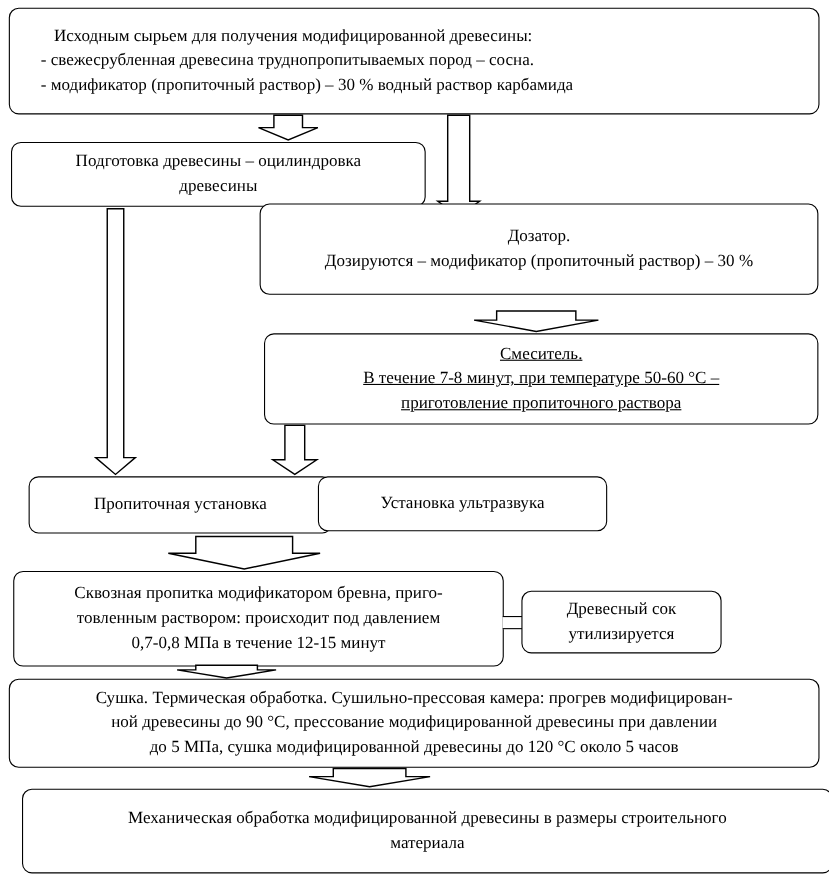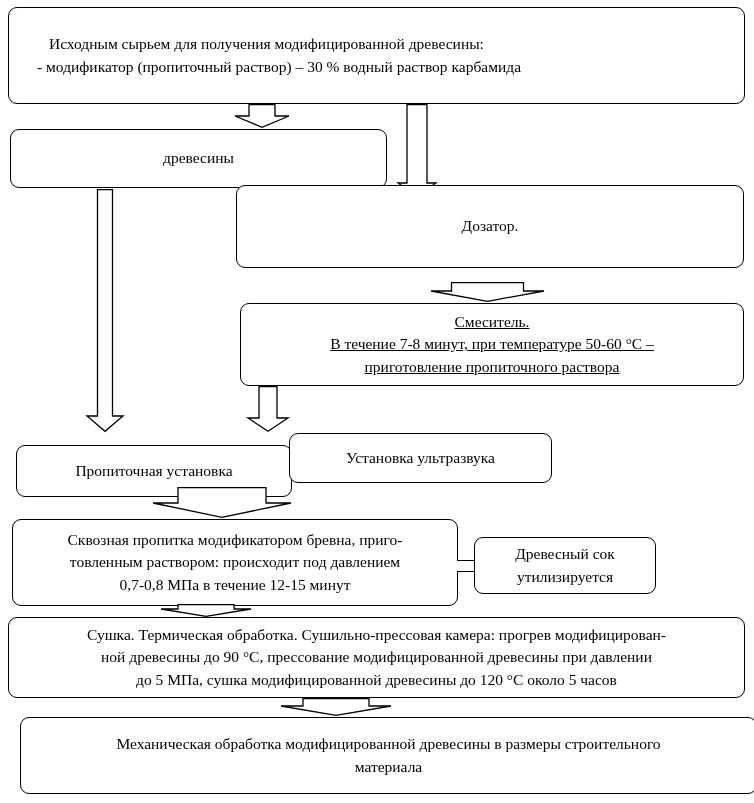--- a/index.html
+++ b/index.html
@@ -44,41 +44,44 @@
     background: #fff;
   }
 </style>
 </head>
 <body>
 
 <div class="canvas">
 
   <div class="box align-left" style="left:8px; top:7px; width:737px; height:97px;">
     <div class="line">Исходным сырьем для получения модифицированной древесины:</div>
+    <div class="line">- свежесрубленная древесина труднопропитываемых пород – сосна.</div>
     <div class="line">- модификатор (пропиточный раствор) – 30 % водный раствор карбамида</div>
   </div>
 
   <div class="arrow" style="left:234px; top:104px;">
     <svg width="56" height="24" viewBox="0 0 56 24">
       <polygon points="15,0.7 41,0.7 41,12 55,12 28,23.3 1,12 15,12" fill="#fff" stroke="#000" stroke-width="1.3" stroke-linejoin="miter"></polygon>
     </svg>
   </div>
 
   <div class="arrow" style="left:397px; top:104px;">
     <svg width="40" height="93" viewBox="0 0 40 93">
       <polygon points="10,0.7 30,0.7 30,79 39,79 20,92.3 1,79 10,79" fill="#fff" stroke="#000" stroke-width="1.3" stroke-linejoin="miter"></polygon>
     </svg>
   </div>
 
   <div class="box" style="left:10px; top:129px; width:377px; height:59px;">
+    <div class="line">Подготовка древесины – оцилиндровка</div>
     <div class="line">древесины</div>
   </div>
 
   <div class="box" style="left:236px; top:185px; width:508px; height:83px;">
     <div class="line">Дозатор.</div>
+    <div class="line">Дозируются – модификатор (пропиточный раствор) – 30 %</div>
   </div>
 
   <div class="arrow" style="left:86px; top:189px;">
     <svg width="38" height="243" viewBox="0 0 38 243">
       <polygon points="11.5,0.7 26.5,0.7 26.5,227 37,227 19,242.3 1,227 11.5,227" fill="#fff" stroke="#000" stroke-width="1.3" stroke-linejoin="miter"></polygon>
     </svg>
   </div>
 
   <div class="arrow" style="left:430px; top:282px;">
     <svg width="115" height="20" viewBox="0 0 115 20">
@@ -91,21 +94,21 @@
     <div class="line">В течение 7-8 минут, при температуре 50-60 °С –</div>
     <div class="line">приготовление пропиточного раствора</div>
   </div>
 
   <div class="arrow" style="left:247px; top:386px;">
     <svg width="42" height="46" viewBox="0 0 42 46">
       <polygon points="12,0.7 30,0.7 30,32 41,32 21,45.3 1,32 12,32" fill="#fff" stroke="#000" stroke-width="1.3" stroke-linejoin="miter"></polygon>
     </svg>
   </div>
 
-  <div class="box" style="left:16px; top:433px; width:276px; height:52px;margin-top:12px;">
+  <div class="box" style="left:26px; top:433px; width:276px; height:52px;">
     <div class="line">Пропиточная установка</div>
   </div>
 
   <div class="box" style="left:289px; top:433px; width:263px; height:50px;">
     <div class="line">Установка ультразвука</div>
   </div>
 
   <div class="arrow" style="left:152px; top:487px;">
     <svg width="140" height="31" viewBox="0 0 140 31">
       <polygon points="26,0.7 114,0.7 114,16 139,16 70,30.3 1,16 26,16" fill="#fff" stroke="#000" stroke-width="1.3" stroke-linejoin="miter"></polygon>

